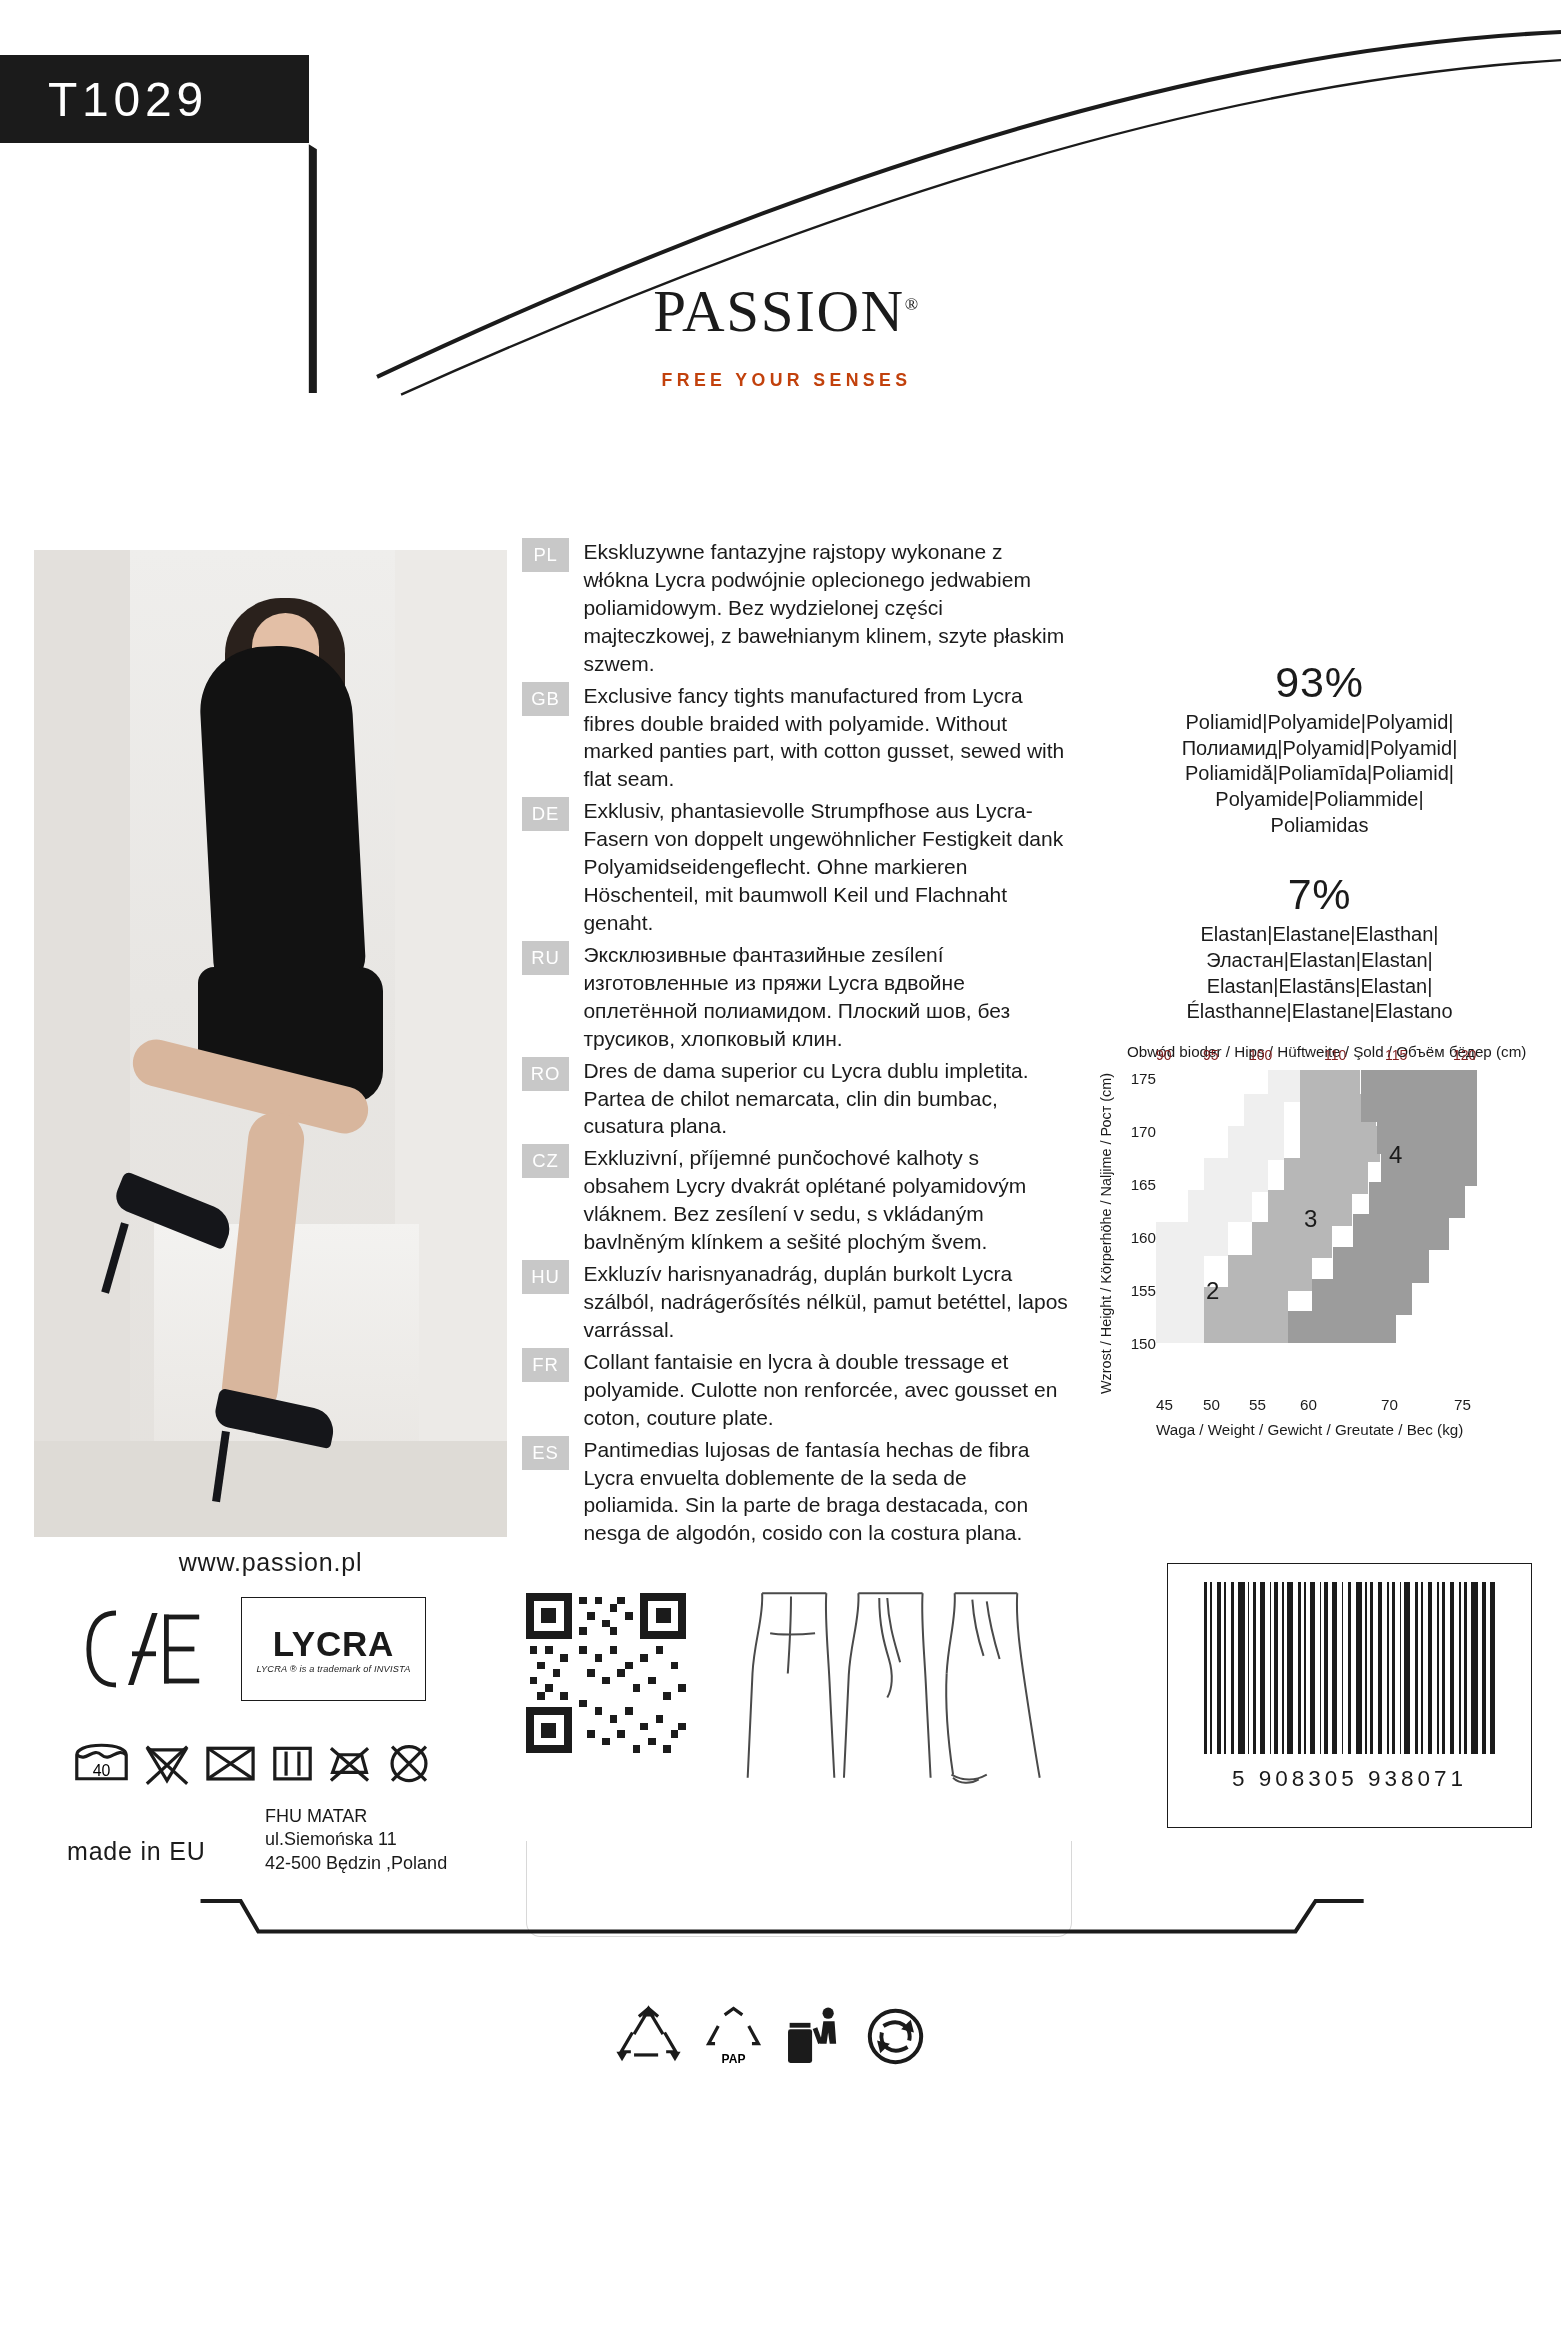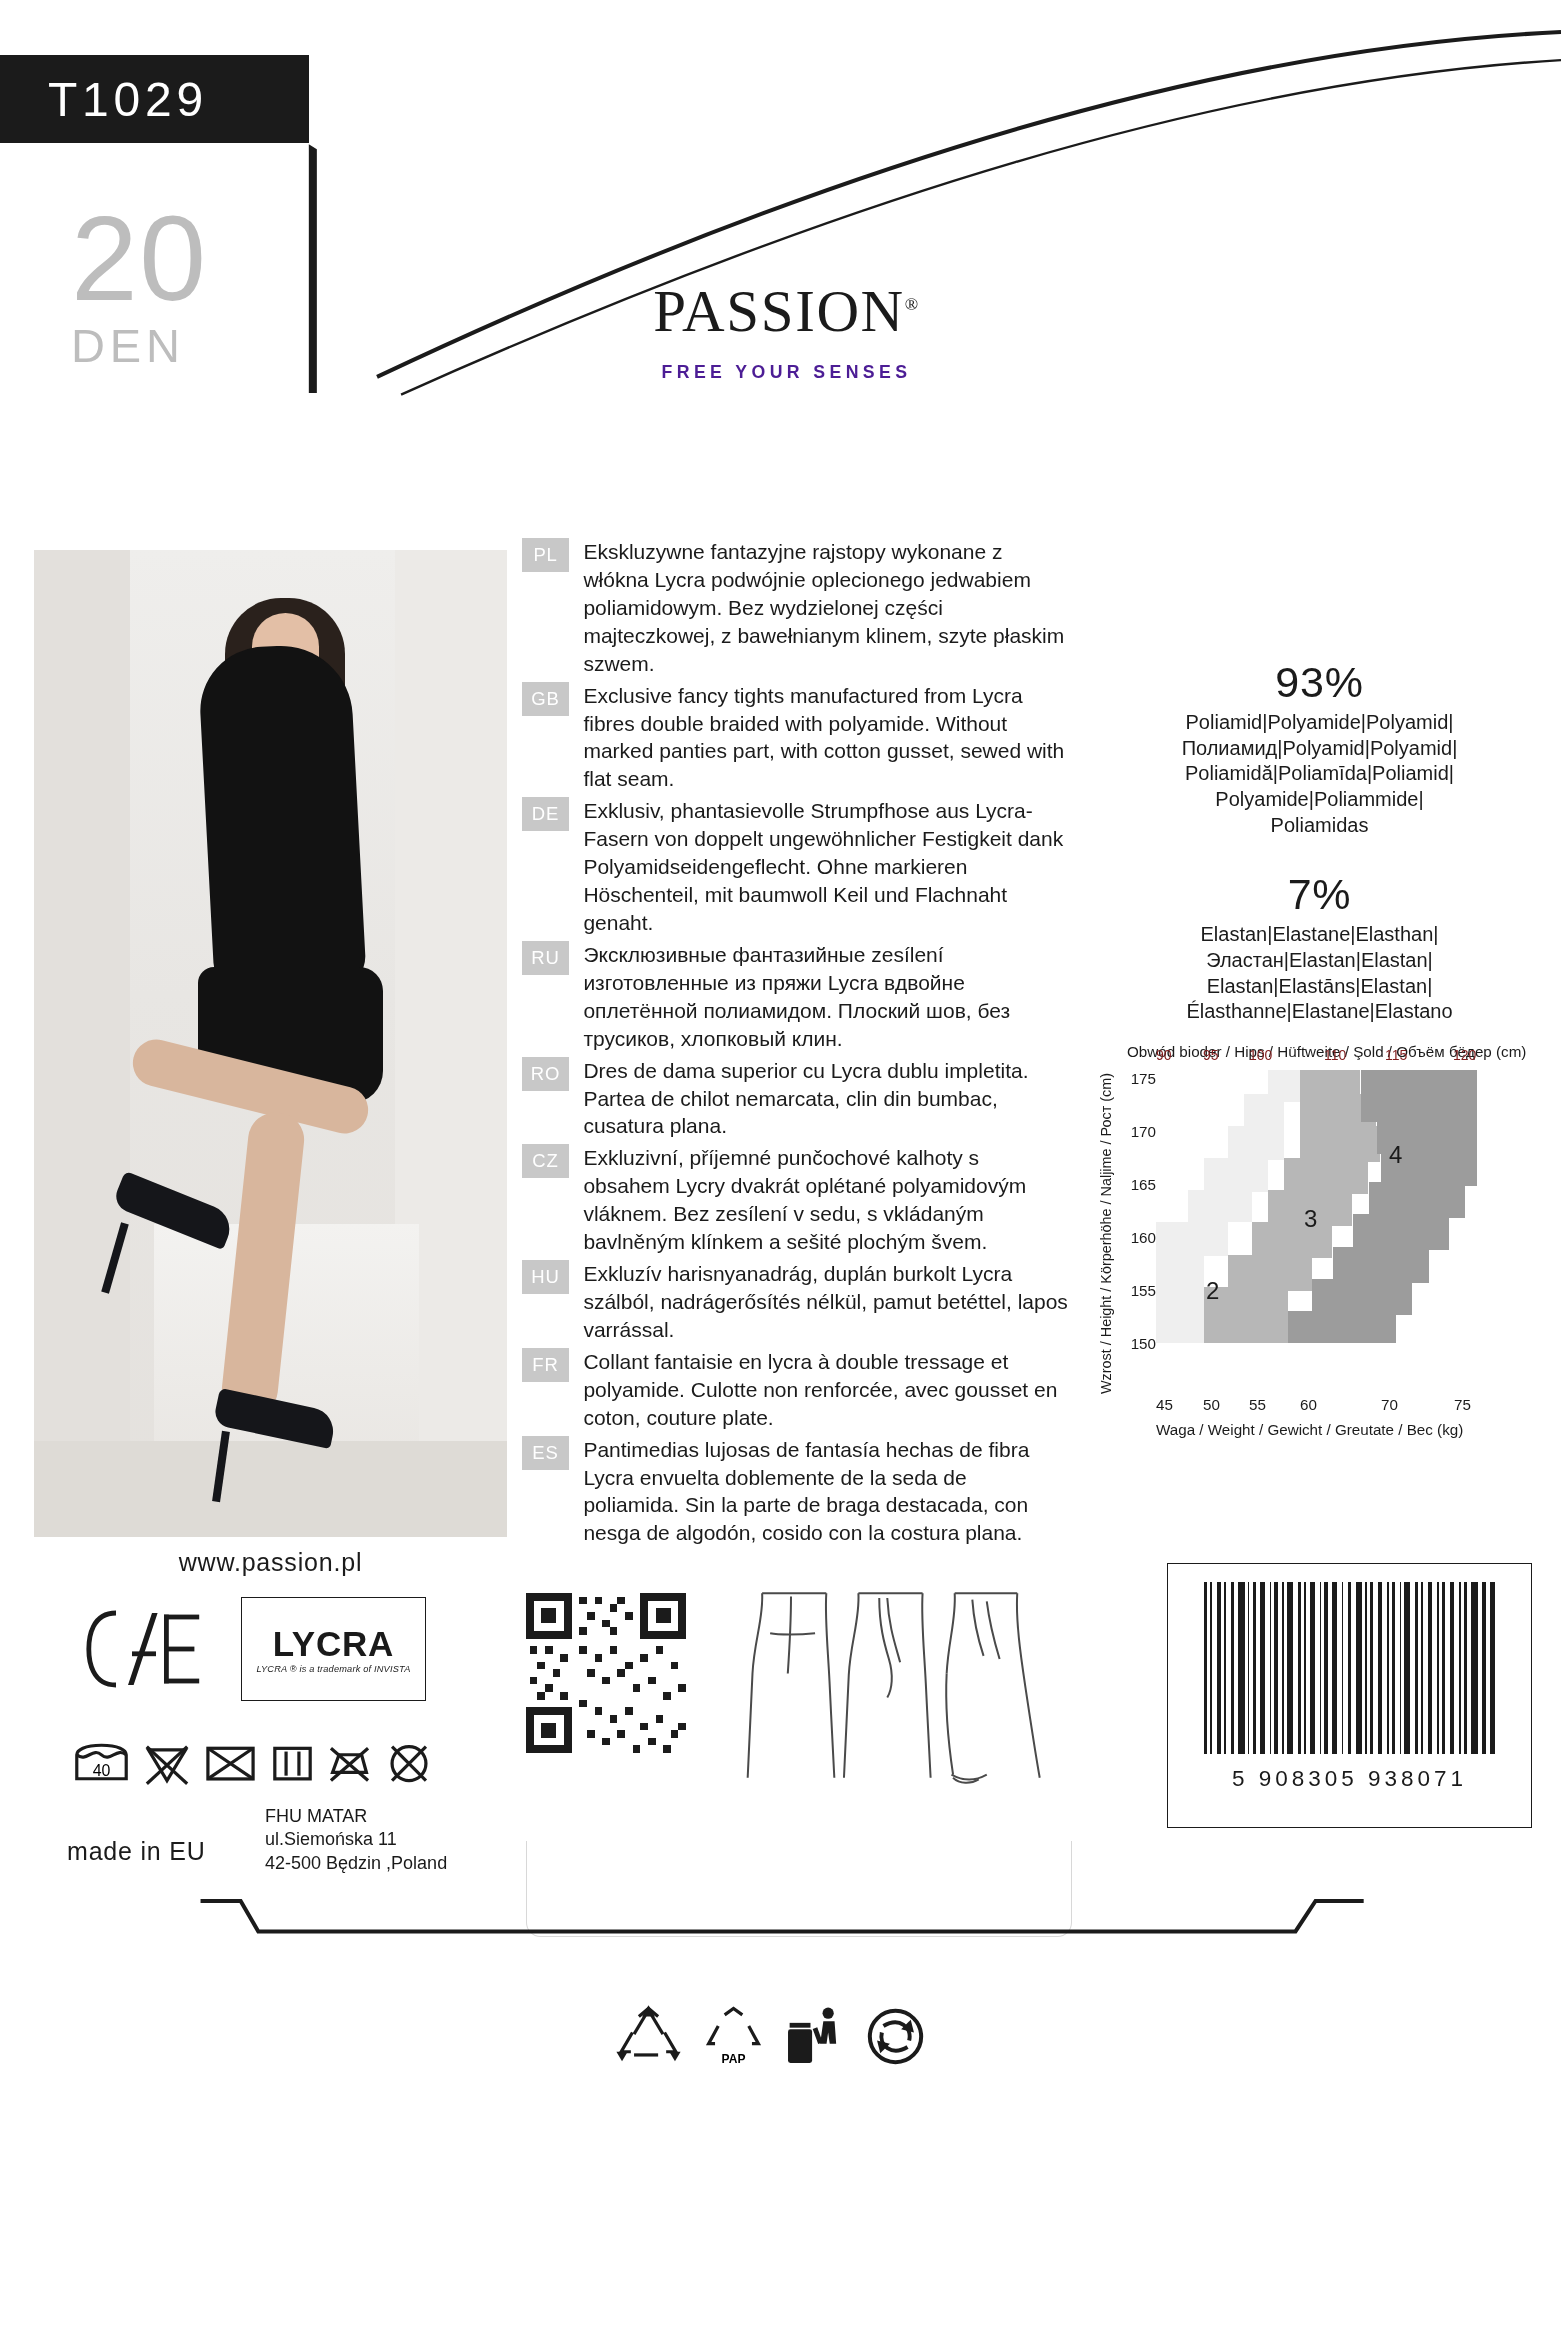--- a/index.html
+++ b/index.html
@@ -35,21 +35,21 @@
   .den-num { font-size:120px; line-height:0.95; letter-spacing:1.6px; font-weight:300; }
   .den-lab { font-size:47px; letter-spacing:4.8px; margin-top:3.2px; font-weight:300; }
 
   
   .brand { position:absolute; left:634px; top:277px; text-align:center; width:305px; }
   .brand-name {
     font-size:59px; letter-spacing:1.6px; color:#1b1b1b; font-weight:500;
     position:relative; display:inline-block;font-family:Liberation Serif, serif;
   }
   .brand-reg { font-size:17.7px; vertical-align:super; }
-  .brand-tag { font-size:17.7px; letter-spacing:4.4px; color:#4c1d95; margin-top:16px; font-weight:600;}
+  .brand-tag { font-size:17.7px; letter-spacing:4.4px; color:#c2410c; margin-top:24px; font-weight:600;}
 
   
   .photo {
     position:absolute; left:34px; top:550px; width:473px; height:987px;
     background:
       linear-gradient(180deg,#efeeec 0%, #e8e6e3 45%, #e4e1dd 100%);
     overflow:hidden;
   }
   .ph-wallL { position:absolute; left:0; top:0; width:96px; height:100%; background:#e3e0dc; }
   .ph-wallR { position:absolute; right:0; top:0; width:112px; height:100%; background:#eceae7; }
@@ -206,24 +206,20 @@
   <svg class="swoosh" viewBox="0 0 1946 520" preserveAspectRatio="none">
     <path d="M 385 180 L 385 490 L 395 490 L 395 186 Z" fill="#1b1b1b"></path>
     <path d="M 1946 40 C 1500 60 1000 220 470 470" stroke="#1b1b1b" stroke-width="5" fill="none"></path>
     <path d="M 1946 75 C 1520 100 1040 250 500 492" stroke="#1b1b1b" stroke-width="3" fill="none"></path>
   </svg>
 
   <div class="code-badge">
     <span>T1029</span>
   </div>
 
-  <div class="den-wrap">
-    <div class="den-num">20</div>
-    <div class="den-lab">DEN</div>
-  </div>
 
   <div class="brand">
     <div class="brand-name">
       <span>PASSION</span><span class="brand-reg">®</span>
     </div>
     <div class="brand-tag">FREE YOUR SENSES</div>
   </div>
 
   <div class="photo">
     <div class="ph-wallL"></div>

